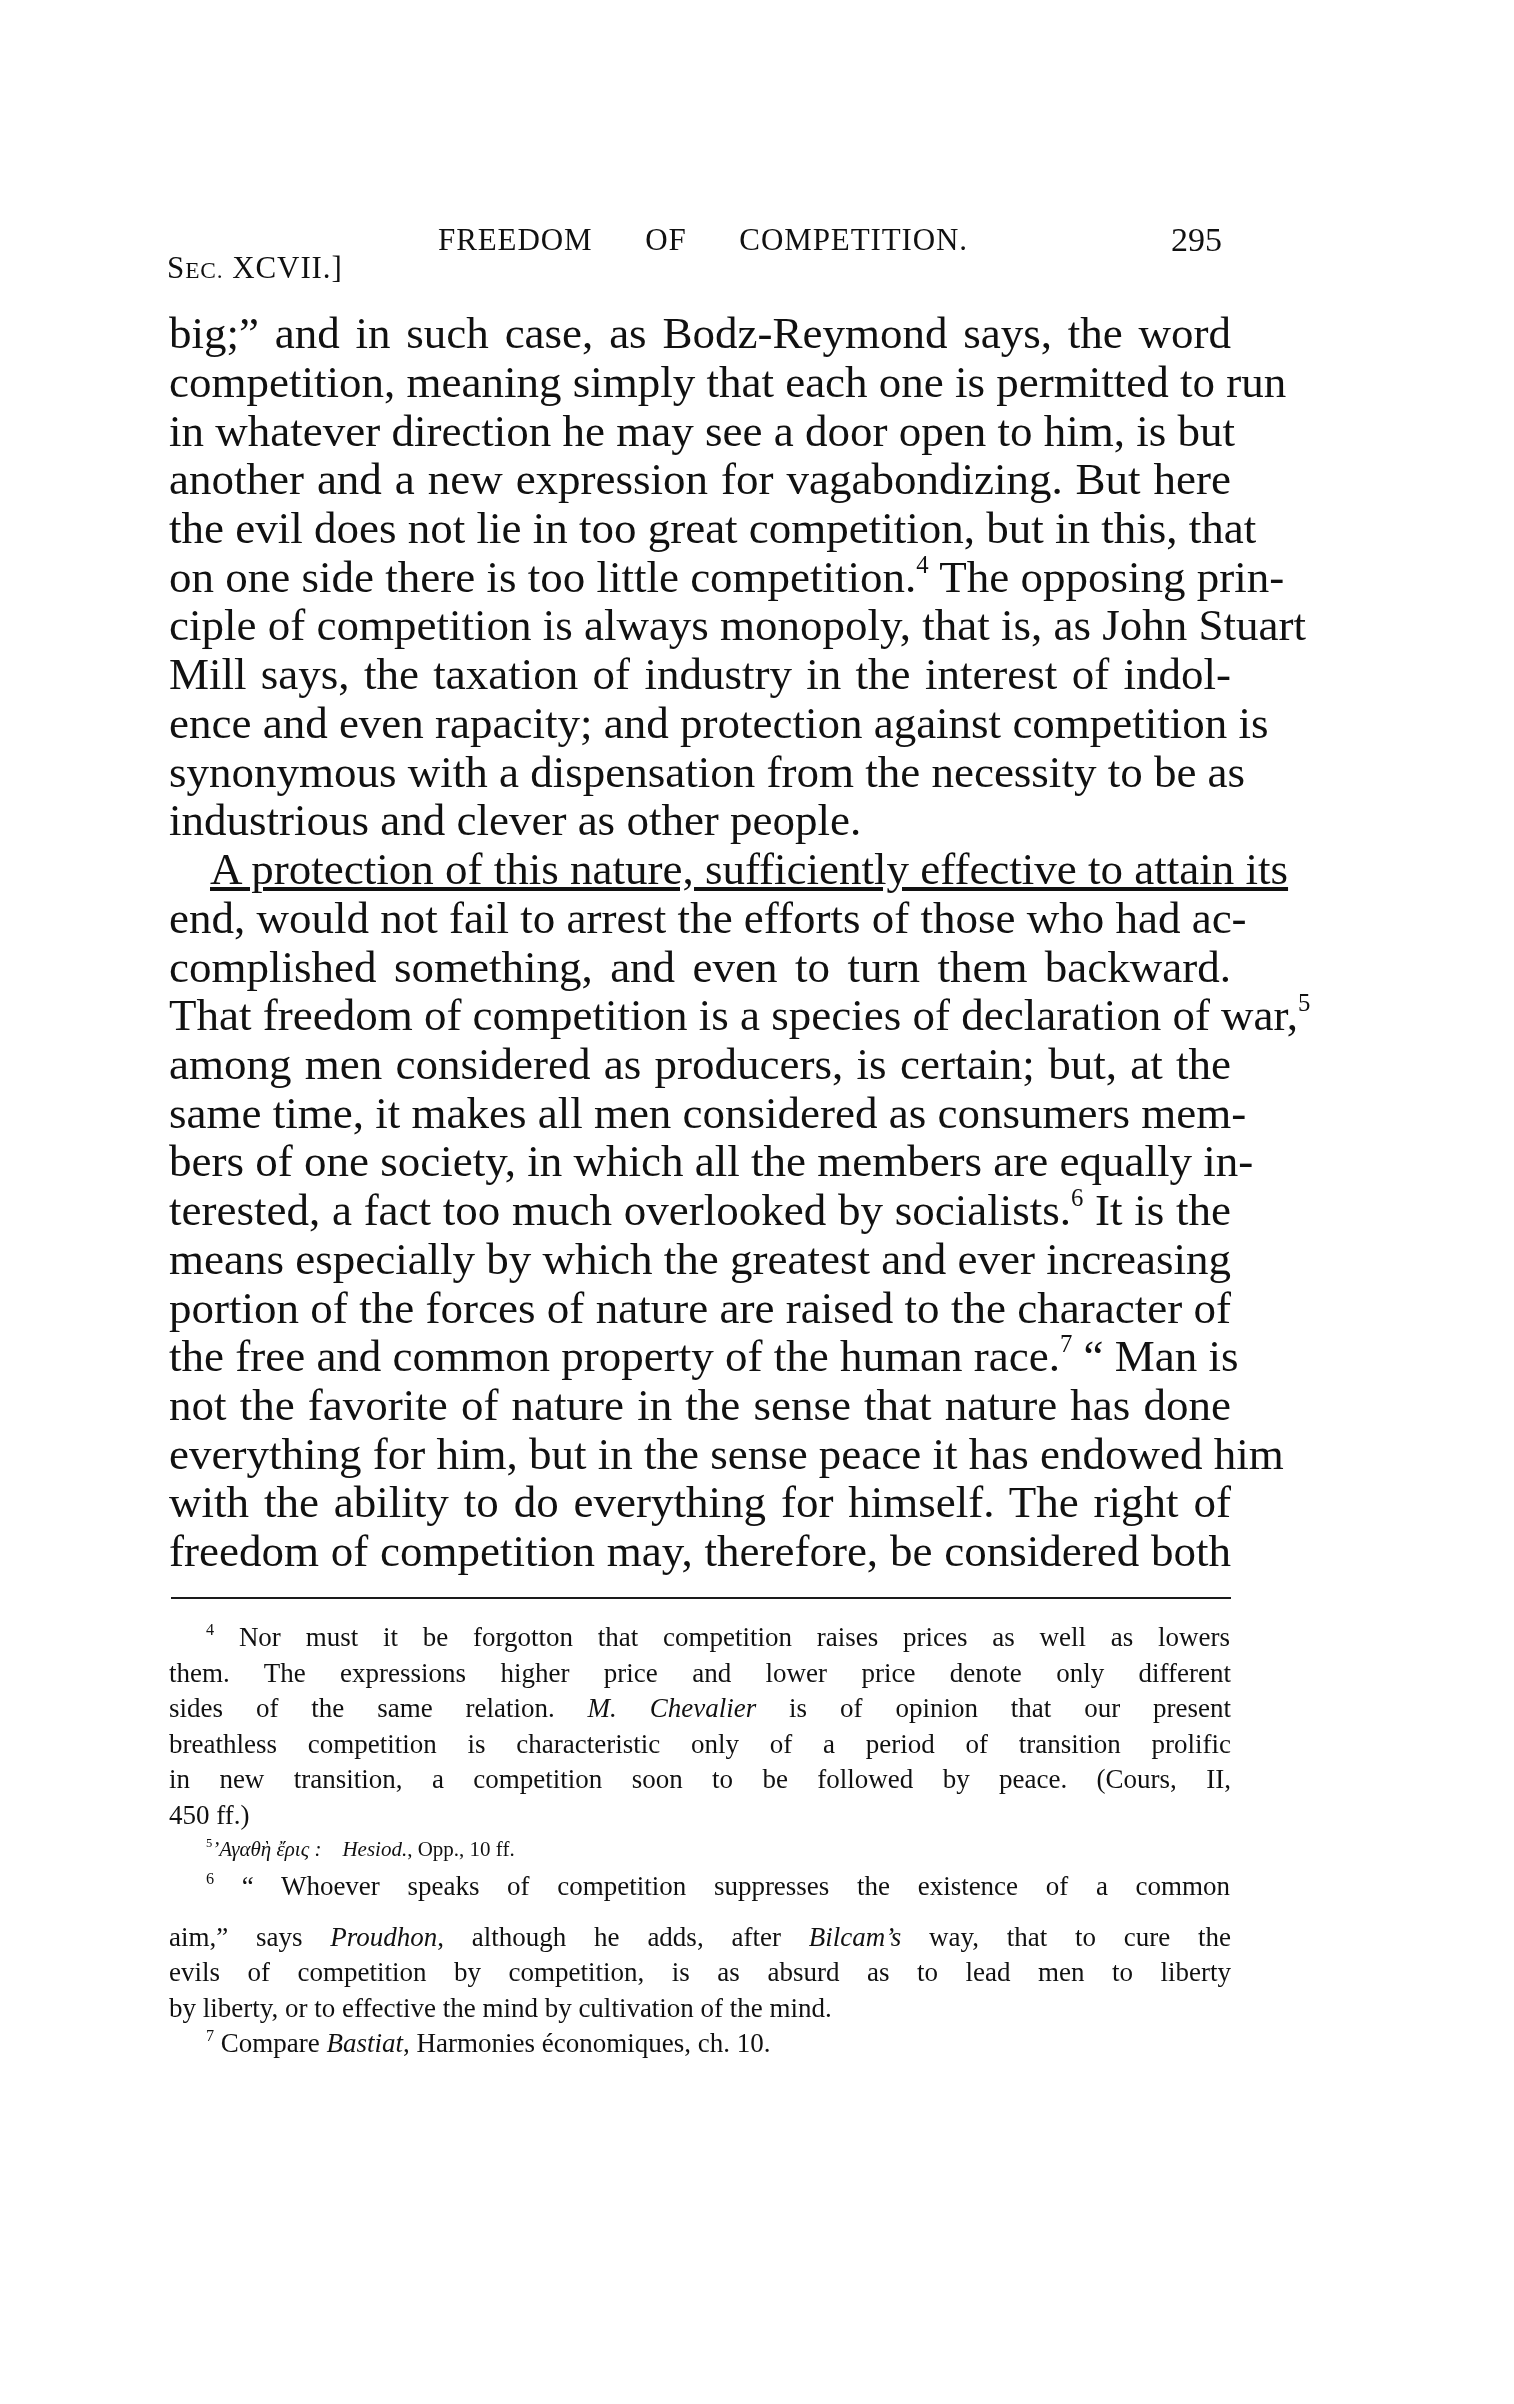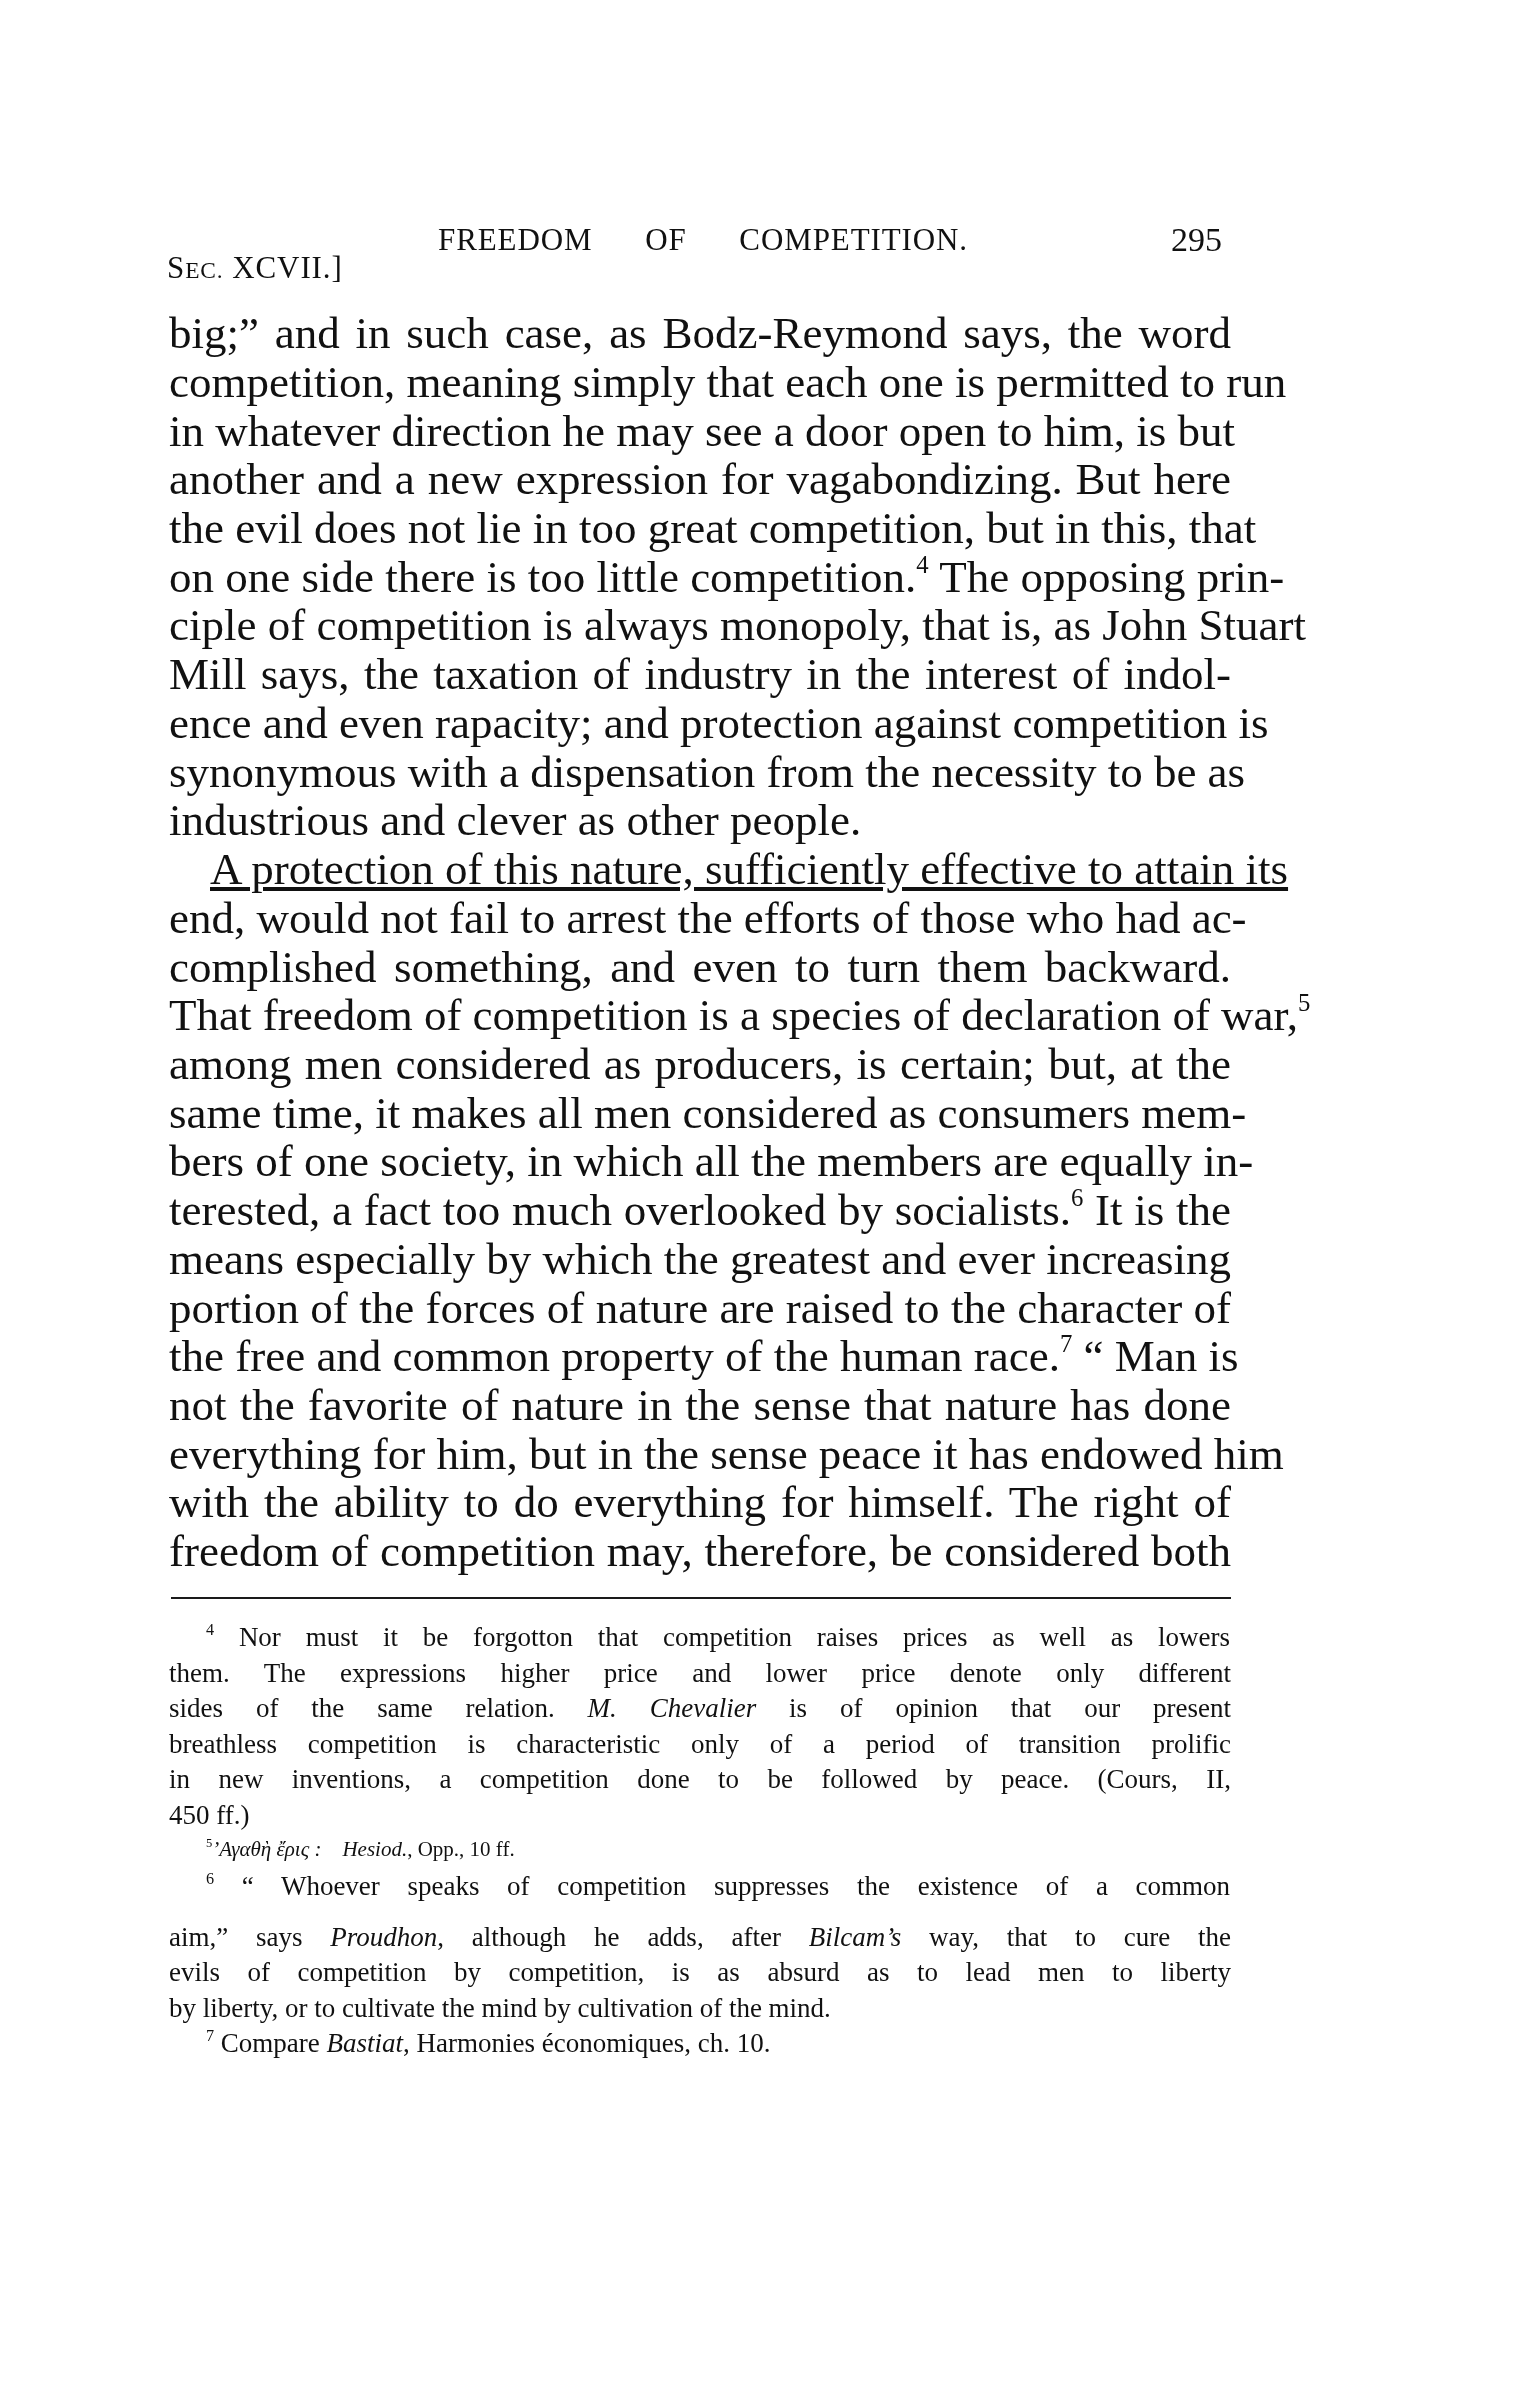--- a/index.html
+++ b/index.html
@@ -66,26 +66,26 @@
   </div>
 
   <div class="rule"></div>
 
   <div class="fn" style="top:0;">
 
     <div class="fline indent" style="top:1619px"><sup>4</sup> <span>Nor must it be forgotton that competition raises prices as well as lowers</span></div>
     <div class="fline" style="top:1655px">them.  The expressions higher price and lower price denote only different</div>
     <div class="fline" style="top:1690px"><span>sides of the same relation.</span>  <i>M. Chevalier</i> <span>is of opinion that our present</span></div>
     <div class="fline" style="top:1726px">breathless competition is characteristic only of a period of transition prolific</div>
-    <div class="fline" style="top:1761px">in new inventions, a competition done to be followed by peace.  (Cours, II,</div>
+    <div class="fline" style="top:1761px">in new transition, a competition soon to be followed by peace.  (Cours, II,</div>
     <div class="fline last" style="top:1797px">450 ff.)</div>
 
     <div class="fline indent last" style="top:1831px; font-size:21px;"><sup>5</sup><i>’Αγαθὴ ἔρις :</i>&nbsp;&nbsp;&nbsp;&nbsp;<i>Hesiod.</i><span>, Opp., 10 ff.</span></div>
 
     <div class="fline indent" style="top:1868px"><sup>6</sup> <span>“ Whoever speaks of competition suppresses the existence of a common</span></div>
     <div class="fline" style="top:1919px"><span>aim,” says</span> <i>Proudhon</i><span>, although he adds, after</span> <i>Bilcam’s</i><span> way, that to cure the</span></div>
     <div class="fline" style="top:1954px">evils of competition by competition, is as absurd as to lead men to liberty</div>
-    <div class="fline last" style="top:1990px">by liberty, or to cultivate the mind by cultivation of the mind.</div>
+    <div class="fline last" style="top:1990px">by liberty, or to effective the mind by cultivation of the mind.</div>
 
     <div class="fline indent last" style="top:2025px"><sup>7</sup> <span>Compare</span> <i>Bastiat</i><span>, Harmonies économiques, ch. 10.</span></div>
   </div>
 </div>
 
 
 </body></html>

